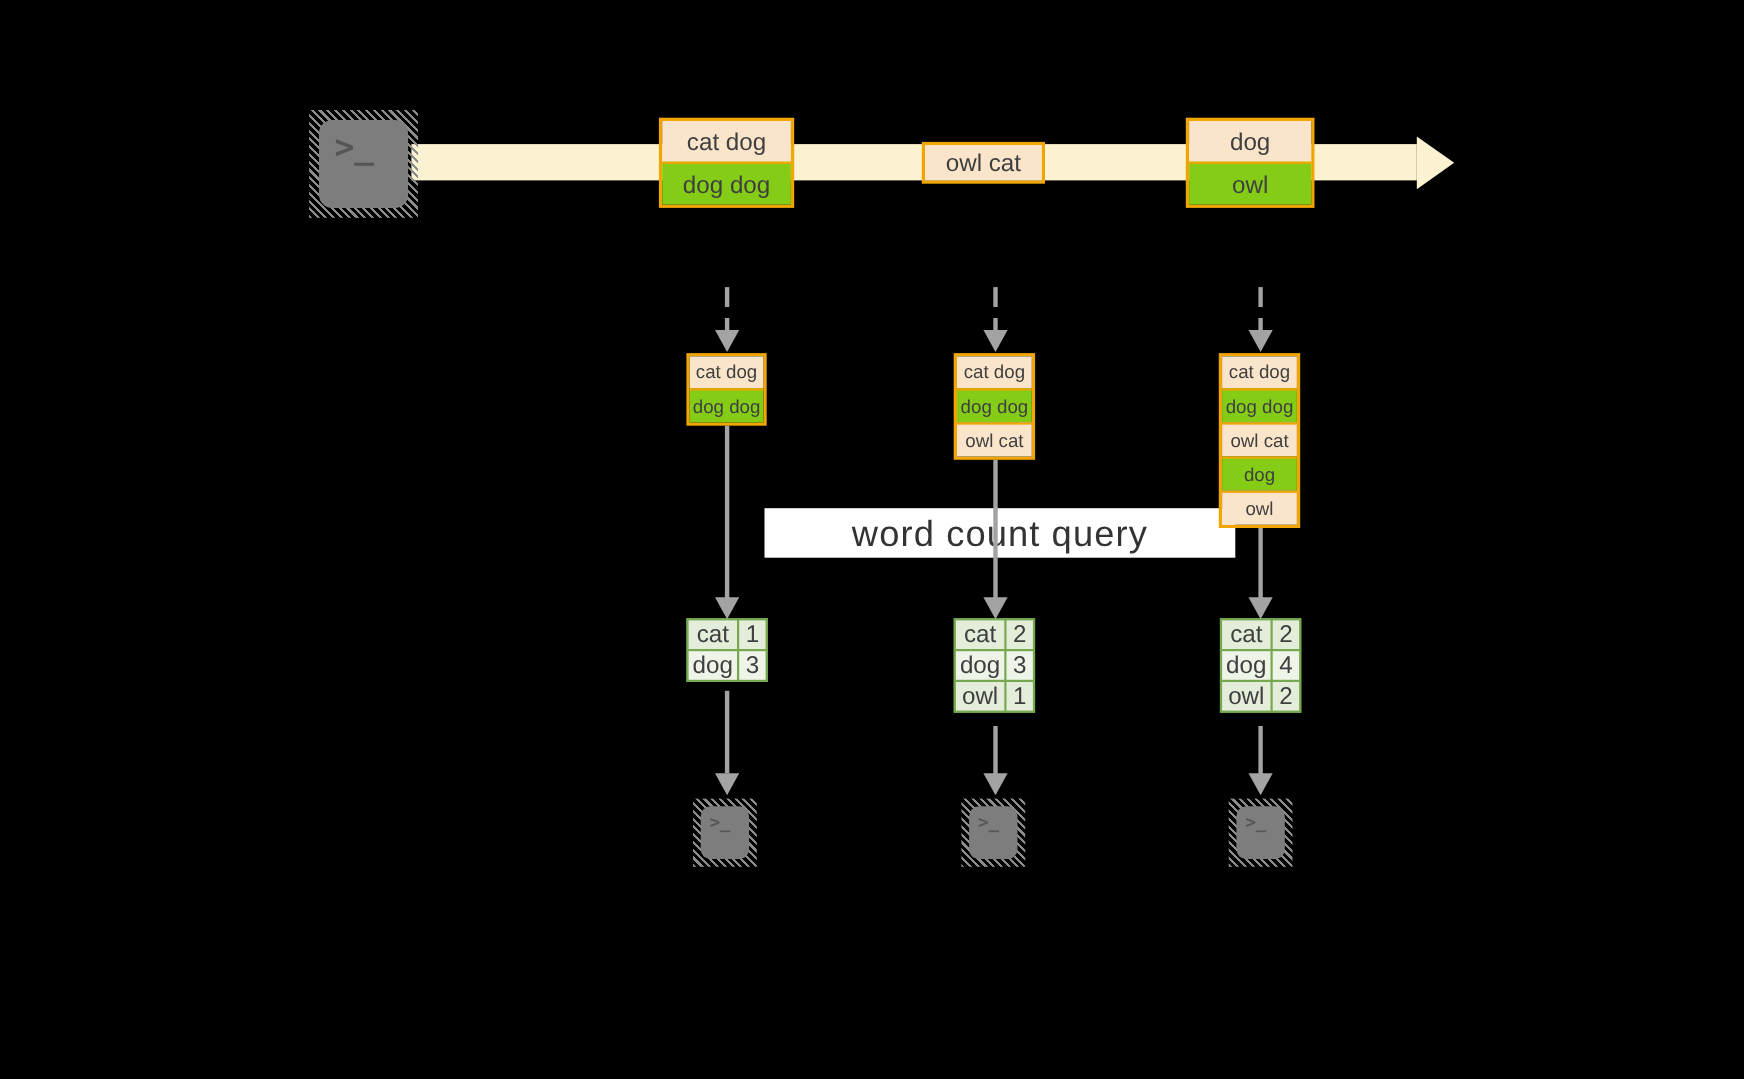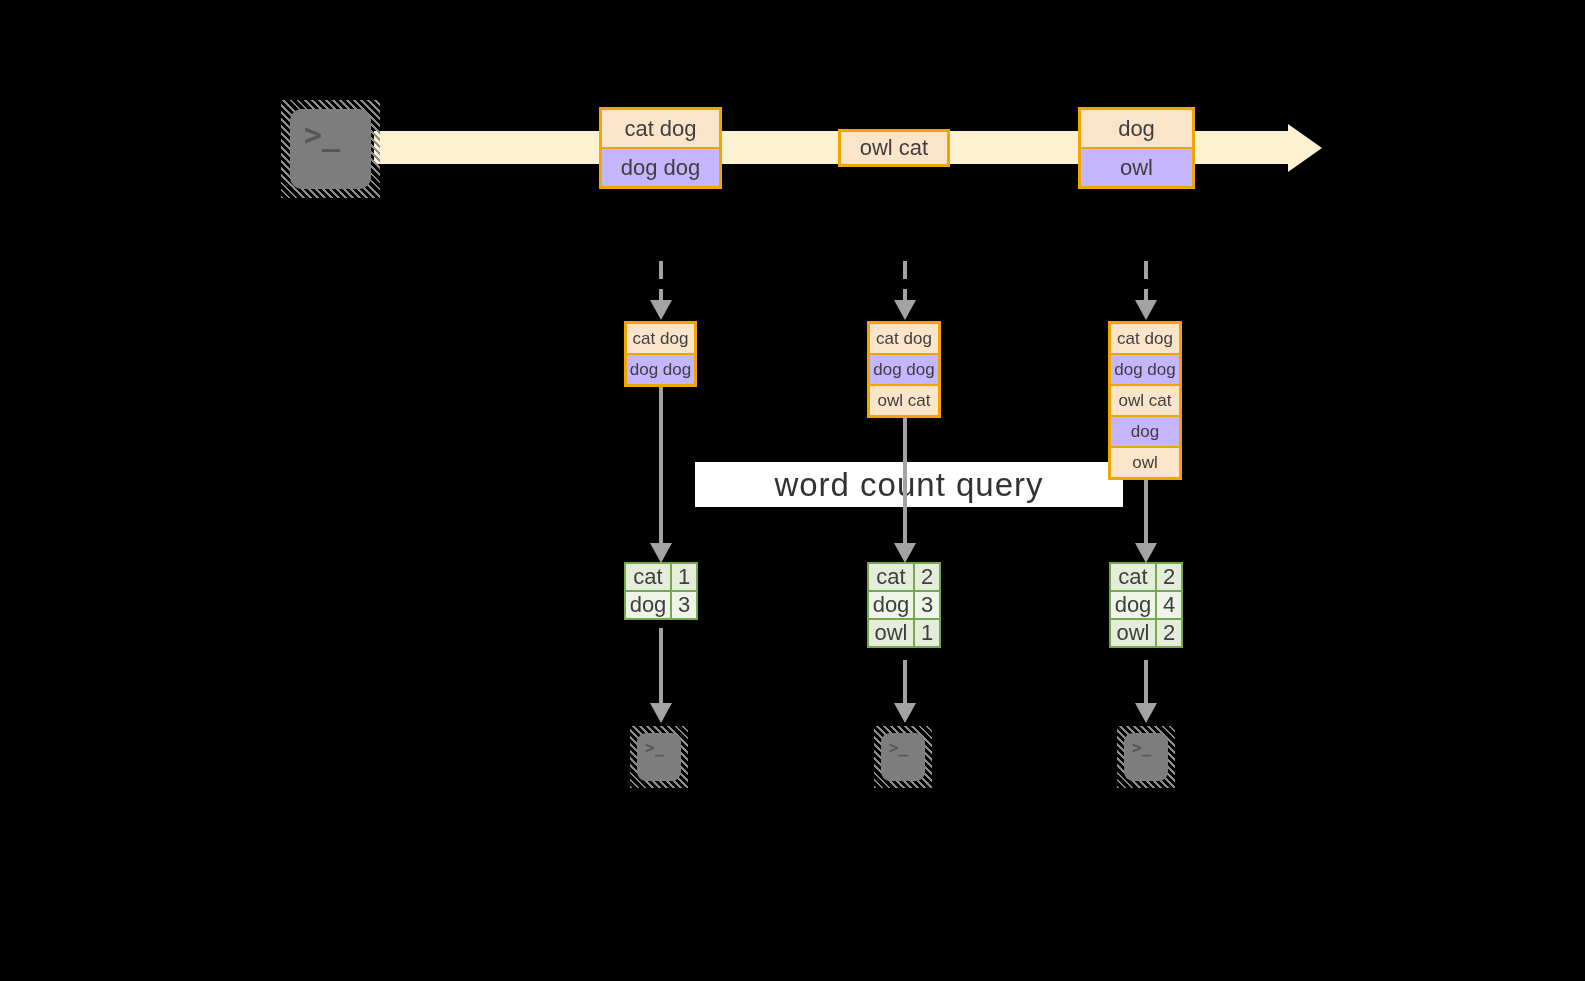--- a/index.html
+++ b/index.html
@@ -18,21 +18,21 @@
   }
 
   
   .batch{border:3px solid #F0A500;display:flex;flex-direction:column;box-sizing:border-box;z-index:2;}
   .batch .row{
     display:flex;align-items:center;justify-content:center;
     font-size:22px;flex:1 1 auto;
   }
   .batch .row + .row{border-top:2px solid #F0A500;}
   .rowdark{background:#FAE5CB;}
-  .rowlight{background:#c4b5fd;}
+  .rowlight{background:#84cc16;}
 
   .stack{border:3px solid #F0A500;display:flex;flex-direction:column;box-sizing:border-box;z-index:2;}
   .stack .row{
     display:flex;align-items:center;justify-content:center;
     font-size:17px;height:29px;flex:0 0 29px;
   }
   .stack .row + .row{border-top:2px solid #F0A500;}
 
   
   .dash-line{

